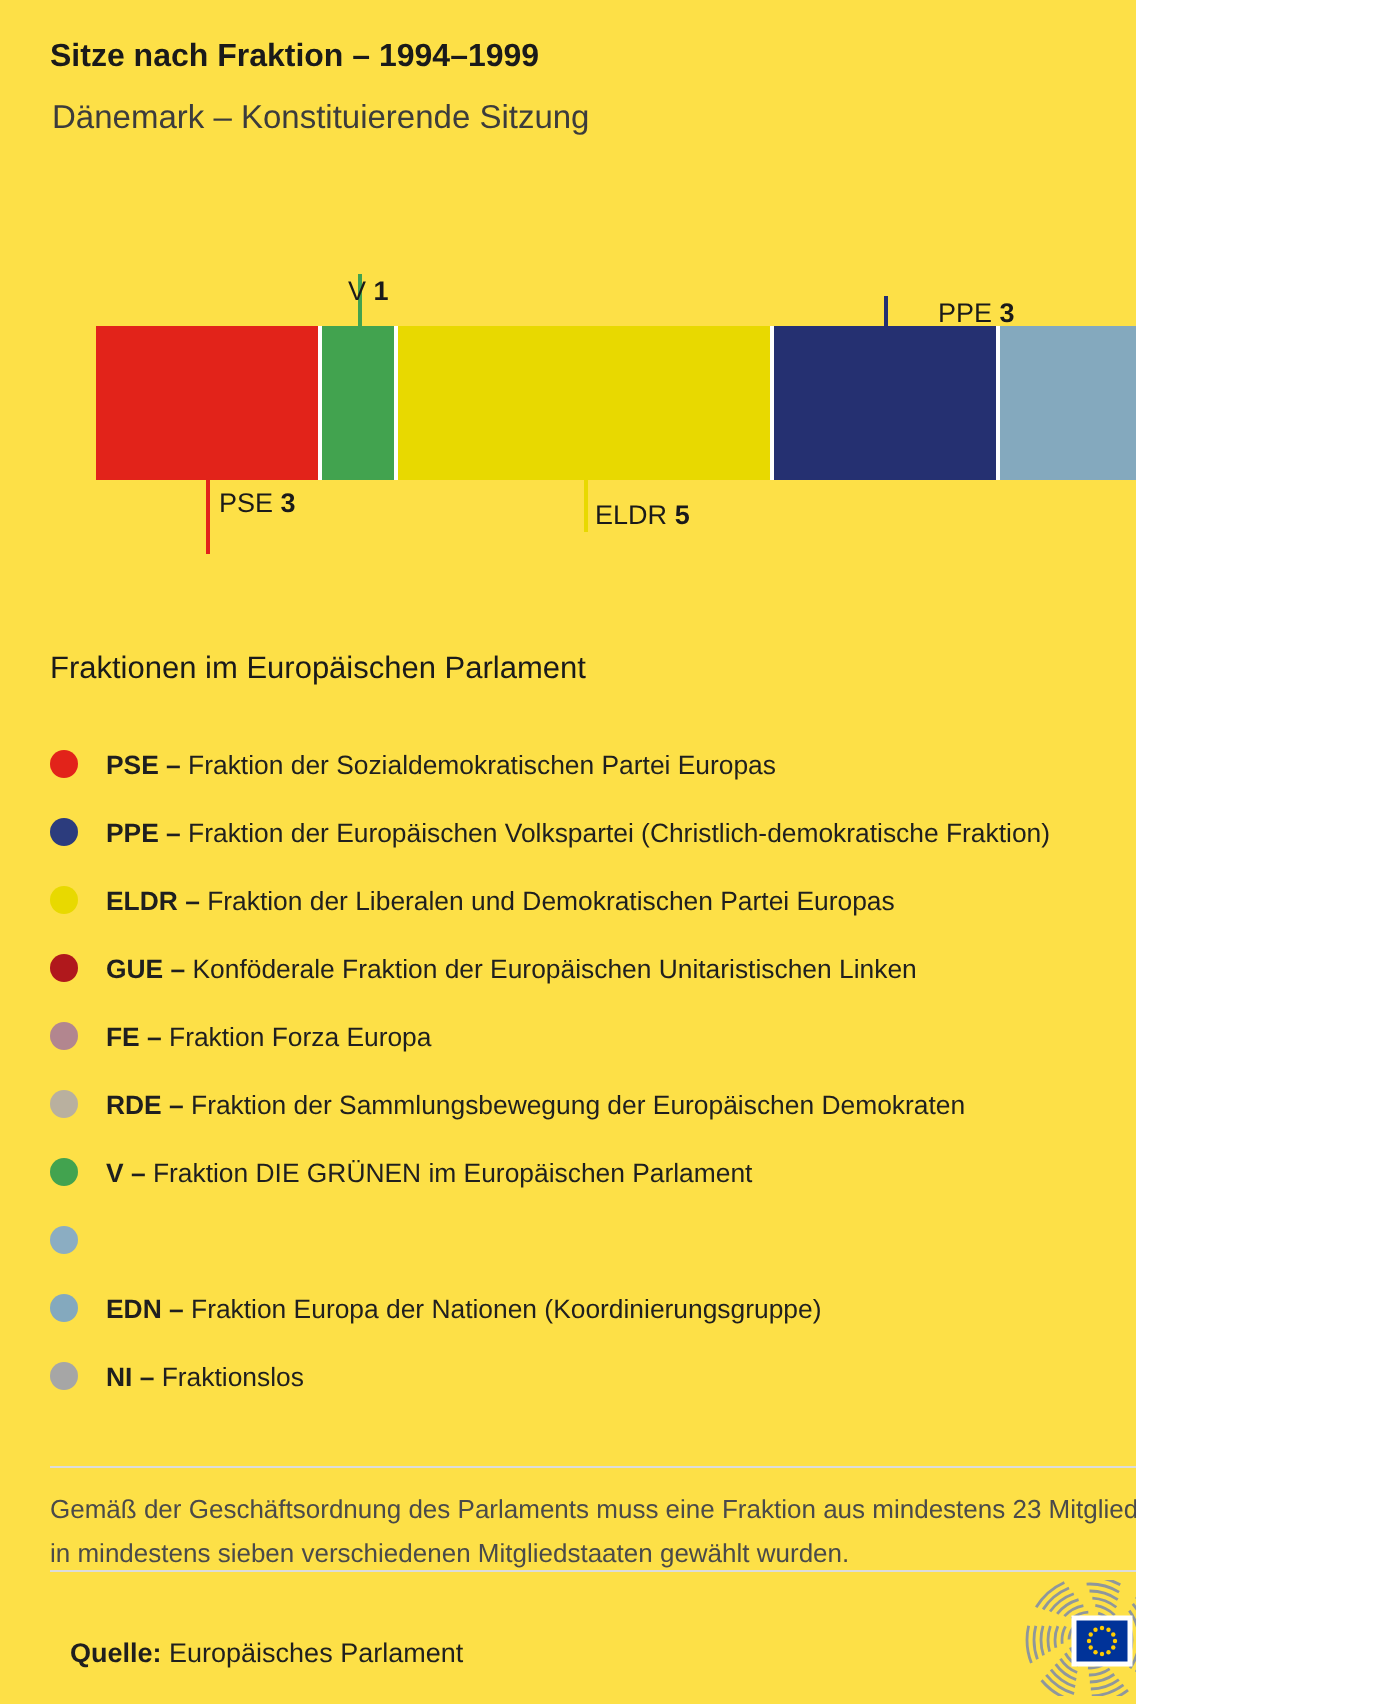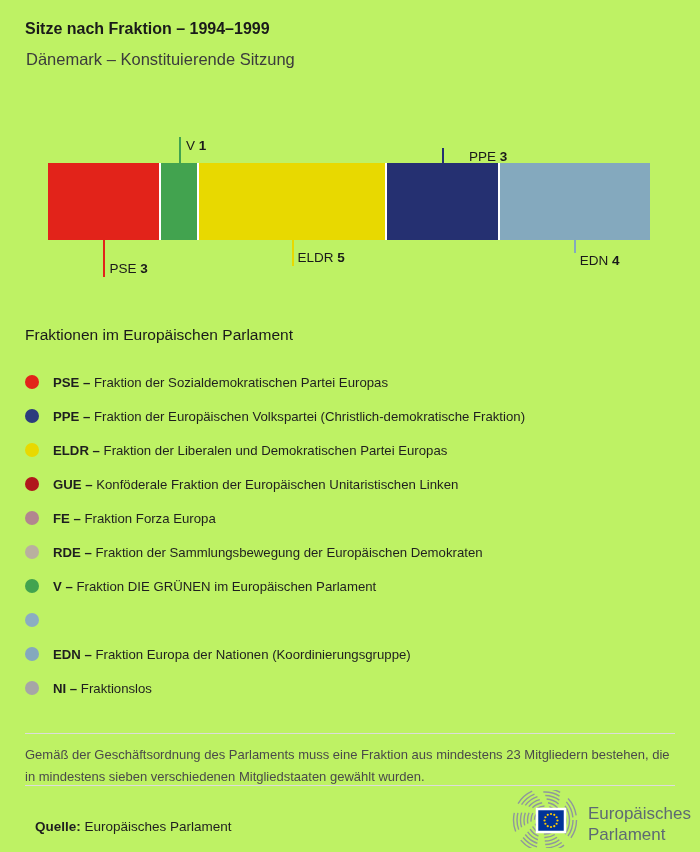--- a/index.html
+++ b/index.html
@@ -1,18 +1,18 @@
 <!DOCTYPE html>
 <html><head>
 <meta charset="utf-8">
 <style>
   * { margin:0; padding:0; box-sizing:border-box; }
   html,body { background:#fff; }
   .page {
-    position:relative; width:700px; height:852px; background:#bef264;
+    position:relative; width:568px; height:852px; background:#fde047;
     font-family:"Liberation Sans", sans-serif; color:#1a1a1a; overflow:hidden;
   }
   .title { position:absolute; left:25px; top:20px; font-size:16px; font-weight:bold; color:#1a1a1a; }
   .subtitle { position:absolute; left:26px; top:50px; font-size:16.5px; font-weight:normal; color:#3c3c3c; }
 
   
   .chart-area { position:absolute; left:0; top:130px; width:700px; height:166px; }
   .seat-bar { position:absolute; left:48px; top:33px; width:602px; height:77px; display:flex; }
   .seg { height:100%; }
   .leader { position:absolute; width:2px; }
@@ -55,23 +55,23 @@
   <div class="chart-area">
     <div class="seat-bar">
         <div class="seg" style="flex: 0 0 18.75%; background: rgb(226, 35, 26); border-right: 2px solid rgb(255, 255, 255);"></div>
         <div class="seg" style="flex: 0 0 6.25%; background: rgb(66, 163, 79); border-right: 2px solid rgb(255, 255, 255);"></div>
         <div class="seg" style="flex: 0 0 31.25%; background: rgb(232, 217, 0); border-right: 2px solid rgb(255, 255, 255);"></div>
         <div class="seg" style="flex: 0 0 18.75%; background: rgb(37, 48, 113); border-right: 2px solid rgb(255, 255, 255);"></div>
         <div class="seg" style="flex: 0 0 25%; background: rgb(132, 169, 190);"></div>
       </div>
 
   <div class="leader" style="left: 103.438px; top: 110px; height: 37px; background: rgb(226, 35, 26);"></div>
-      <div class="seg-label" style="left: 109.438px; top: 131px;"><span>PSE </span><b>3</b></div>
+      <div class="seg-label" style="left: 109.438px; top: 114px;"><span>PSE </span><b>3</b></div>
       <div class="leader" style="left: 178.688px; top: 7px; height: 26px; background: rgb(66, 163, 79);"></div>
-      <div class="seg-label" style="left: 186px; top: 8px;"><span>V </span><b>1</b></div>
+      <div class="seg-label" style="left: 174px; top: 8px;"><span>V </span><b>1</b></div>
       <div class="leader" style="left: 291.562px; top: 110px; height: 26px; background: rgb(232, 217, 0);"></div>
       <div class="seg-label" style="left: 297.562px; top: 120px;"><span>ELDR </span><b>5</b></div>
       <div class="leader" style="left: 442.062px; top: 18px; height: 15px; background: rgb(37, 48, 113);"></div>
       <div class="seg-label" style="left: 469px; top: 19px;"><span>PPE </span><b>3</b></div>
       <div class="leader" style="left: 573.75px; top: 110px; height: 13px; background: rgb(132, 169, 190);"></div>
       <div class="seg-label" style="left: 579.75px; top: 107px; margin-top: 16px;"><span>EDN </span><b>4</b></div>
     </div>
 
 
   <div class="legend-heading">Fraktionen im Europäischen Parlament</div>

